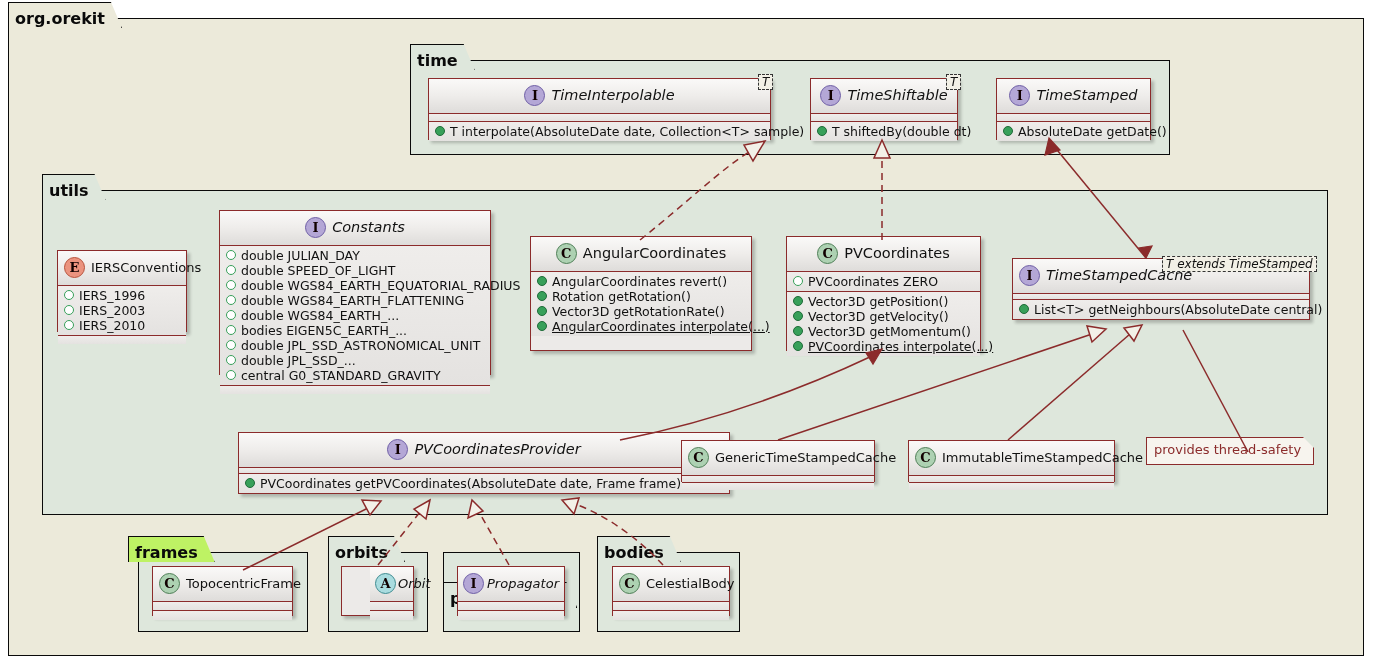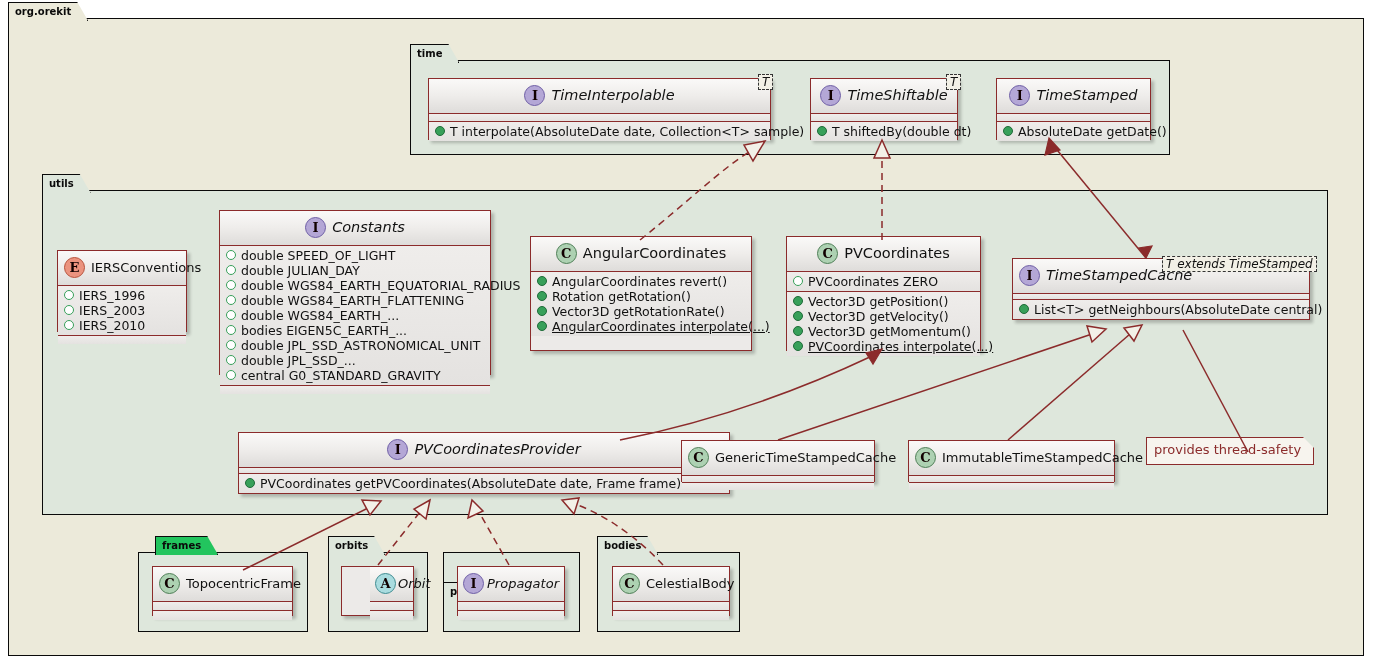--- a/index.html
+++ b/index.html
@@ -5,22 +5,22 @@
   html,body{margin:0;padding:0;background:#ffffff;}
   body{width:1374px;height:666px;position:relative;
        font-family:"DejaVu Sans","Liberation Sans",sans-serif;
        -webkit-font-smoothing:antialiased;}
   #canvas{position:absolute;left:0;top:0;width:1374px;height:666px;overflow:hidden;}
 
   
   .pkg{position:absolute;box-sizing:border-box;border:1.5px solid #0a0a0a;}
   .pkg-tab{position:absolute;box-sizing:border-box;
            border:1.5px solid #0a0a0a;border-bottom:none;
-           font-weight:bold;font-size:10px;color:#0a0a0a;
-           padding:1px 16px 1px 6px;line-height:16px;white-space:nowrap;
+           font-weight:bold;font-size:16px;color:#0a0a0a;
+           padding:8px 16px 1px 6px;line-height:16px;white-space:nowrap;
            clip-path:polygon(0 0, calc(100% - 11px) 0, 100% 100%, 0 100%);}
 
   
   .box{position:absolute;box-sizing:border-box;border:1.5px solid #8B2B2B;
        background:#ECEAE8;box-shadow:3px 3px 3px rgba(0,0,0,0.22);}
   .box-title{position:relative;box-sizing:border-box;
              background:linear-gradient(to bottom,#FAF9F8 0%,#EFEDEB 48%,#DEDCDA 100%);
              border-bottom:1.5px solid #8B2B2B;
              text-align:center;white-space:nowrap;
              line-height:1;padding:6px 6px 7px 6px;}
@@ -79,21 +79,21 @@
   <div class="pkg-tab" style="left:410px;top:44px;background:#DEE7DC;">
     <span>time</span>
   </div>
 
   <div class="pkg" style="left:42px;top:190px;width:1286px;height:325px;background:#DEE7DC;"></div>
   <div class="pkg-tab" style="left:42px;top:174px;background:#DEE7DC;">
     <span>utils</span>
   </div>
 
   <div class="pkg" style="left:138px;top:552px;width:170px;height:80px;background:#DEE7DC;"></div>
-  <div class="pkg-tab" style="left:155px;top:536px;background:#22c55e;">
+  <div class="pkg-tab" style="left:128px;top:536px;background:#bef264;">
     <span>frames</span>
   </div>
 
   <div class="pkg" style="left:328px;top:552px;width:100px;height:80px;background:#DEE7DC;"></div>
   <div class="pkg-tab" style="left:328px;top:536px;background:#DEE7DC;">
     <span>orbits</span>
   </div>
 
   <div class="pkg" style="left:443px;top:552px;width:137px;height:80px;background:#DEE7DC;"></div>
   <div class="pkg-tab" style="left:443px;top:536px;background:#DEE7DC;margin-top:46px;">
@@ -194,22 +194,22 @@
       <div class="memrow"><span class="vis vis-stat"></span><span>IERS_2010</span></div>
     </div>
     <div class="compartment empty-comp"></div>
   </div>
 
   <div class="box" style="left:219px;top:210px;width:272px;height:165px;">
     <div class="box-title">
       <span class="stereo st-I">I</span><span class="tname ital">Constants</span>
     </div>
     <div class="compartment">
+      <div class="memrow"><span class="vis vis-stat"></span><span>double JULIAN_DAY</span></div>
       <div class="memrow"><span class="vis vis-stat"></span><span>double SPEED_OF_LIGHT</span></div>
-      <div class="memrow"><span class="vis vis-stat"></span><span>double JULIAN_DAY</span></div>
       <div class="memrow"><span class="vis vis-stat"></span><span>double WGS84_EARTH_EQUATORIAL_RADIUS</span></div>
       <div class="memrow"><span class="vis vis-stat"></span><span>double WGS84_EARTH_FLATTENING</span></div>
       <div class="memrow"><span class="vis vis-stat"></span><span>double WGS84_EARTH_...</span></div>
       <div class="memrow"><span class="vis vis-stat"></span><span>bodies EIGEN5C_EARTH_...</span></div>
       <div class="memrow"><span class="vis vis-stat"></span><span>double JPL_SSD_ASTRONOMICAL_UNIT</span></div>
       <div class="memrow"><span class="vis vis-stat"></span><span>double JPL_SSD_...</span></div>
       <div class="memrow"><span class="vis vis-stat"></span><span>central G0_STANDARD_GRAVITY</span></div>
     </div>
     <div class="compartment empty-comp"></div>
   </div>

